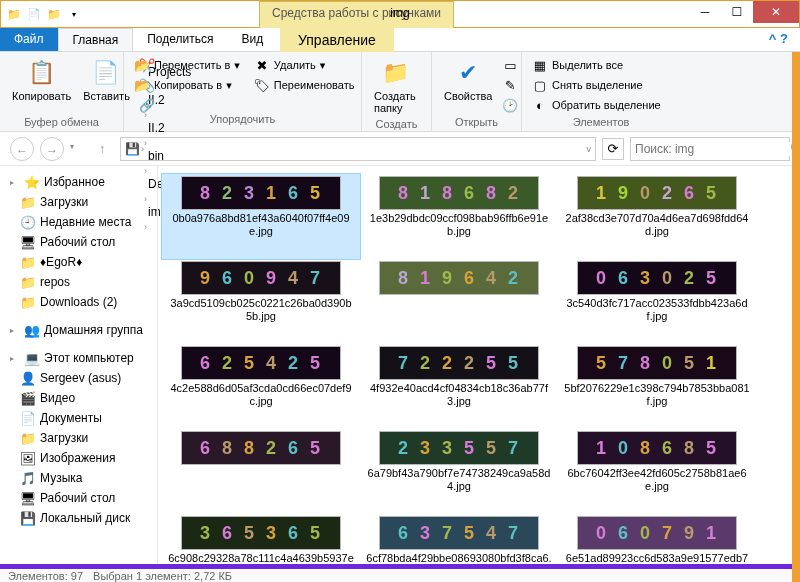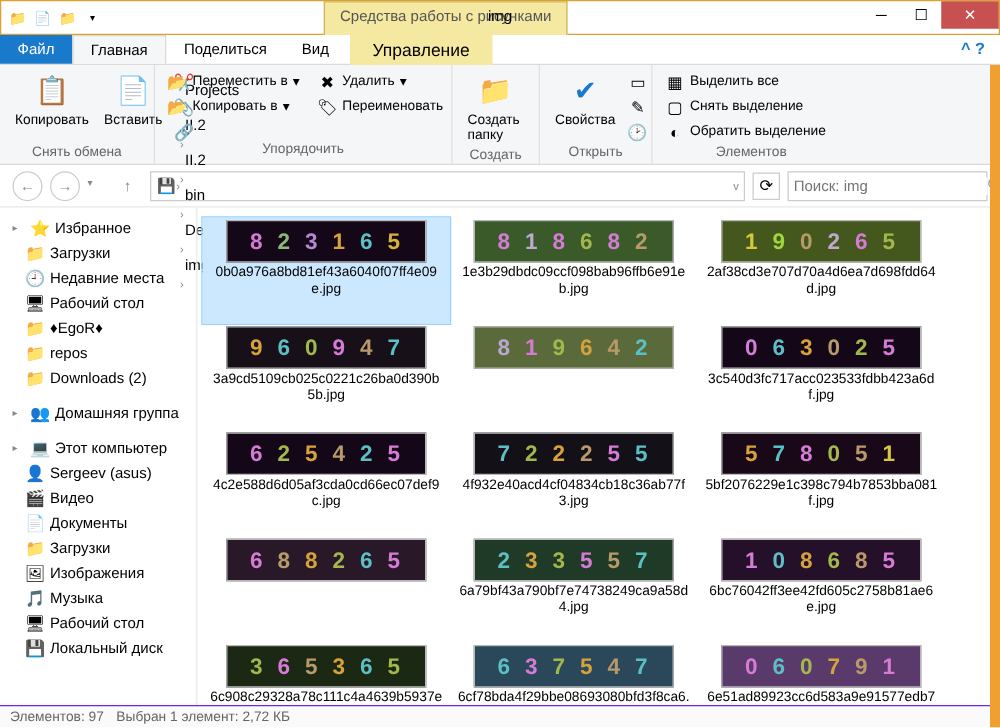--- a/index.html
+++ b/index.html
@@ -59,21 +59,21 @@
 
 .content { flex: 1; padding: 8px 4px; overflow: hidden; display: flex; flex-wrap: wrap; align-content: flex-start; }
 .thumb { width: 198px; height: 85px; display: flex; flex-direction: column; align-items: center; padding: 2px; }
 .thumb.selected { background: #cce8ff; outline: 1px solid #99d1ff; }
 .thumb-img { width: 160px; height: 34px; background: #1a0820; border: 1px solid #b8b8b8; margin-bottom: 2px; display: flex; align-items: center; justify-content: center; }
 .thumb-name { font-size: 11px; text-align: center; line-height: 1.2; word-break: break-all; padding: 0 4px; }
 .digits { font-family: monospace; font-size: 18px; font-weight: bold; letter-spacing: 2px; display: flex; }
 .d { display: inline-block; width: 22px; text-align: center; }
 
 
-.statusbar { position: absolute; bottom: 0; left: 0; right: 8px; height: 18px; border-top: 1px solid #6d28d9; font-size: 11px; display: flex; align-items: center; padding: 0 8px; gap: 10px; color: #666; background: #fafafa; overflow: hidden; }
+.statusbar { position: absolute; bottom: 0; left: 0; right: 8px; height: 18px; border-top: 5px solid #6d28d9; font-size: 11px; display: flex; align-items: center; padding: 0 8px; gap: 10px; color: #666; background: #fafafa; overflow: hidden; }
 </style>
 </head>
 <body>
 
 <div class="titlebar">
   <div class="titlebar-left">
     <span class="qat-icon">📁</span>
     <span class="qat-icon">📄</span>
     <span class="qat-icon">📁</span>
     <span class="qat-icon" style="font-size:8px">▾</span>
@@ -113,21 +113,21 @@
             <span class="small-icon">✂️</span>
           </div>
         <div class="small-btn">
             <span class="small-icon">📎</span>
           </div>
         <div class="small-btn">
             <span class="small-icon">🔗</span>
           </div>
       </div>
     </div>
-    <div class="group-label">Снять обмена</div>
+    <div class="group-label">Буфер обмена</div>
   </div>
   <div class="group" style="width:238px">
     <div class="group-body">
       <div class="small-btns">
         <div class="small-btn"><span class="small-icon">📂</span><span>Переместить в</span> ▾</div>
         <div class="small-btn"><span class="small-icon">📂</span><span>Копировать в</span> ▾</div>
       </div>
       <div class="small-btns" style="margin-left:6px">
         <div class="small-btn"><span class="small-icon">✖</span><span>Удалить</span> ▾</div>
         <div class="small-btn">

